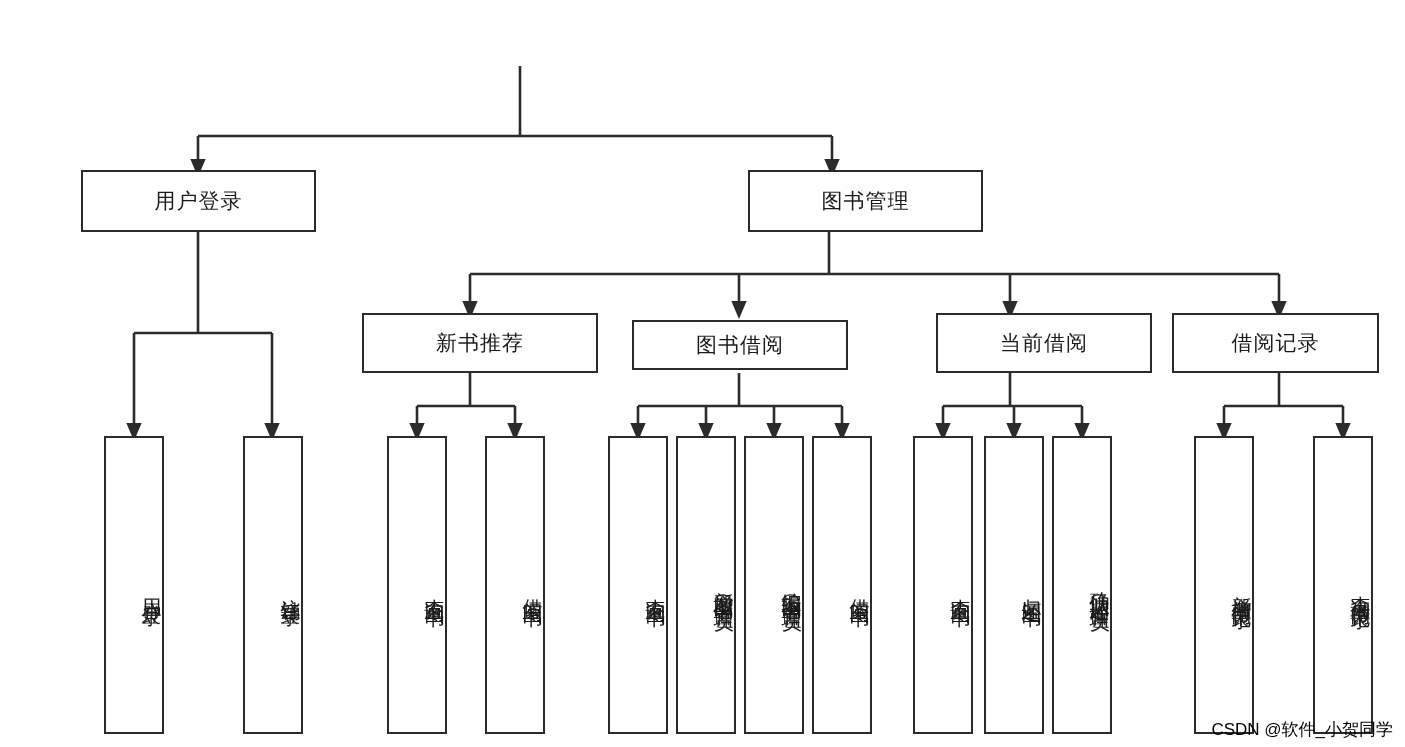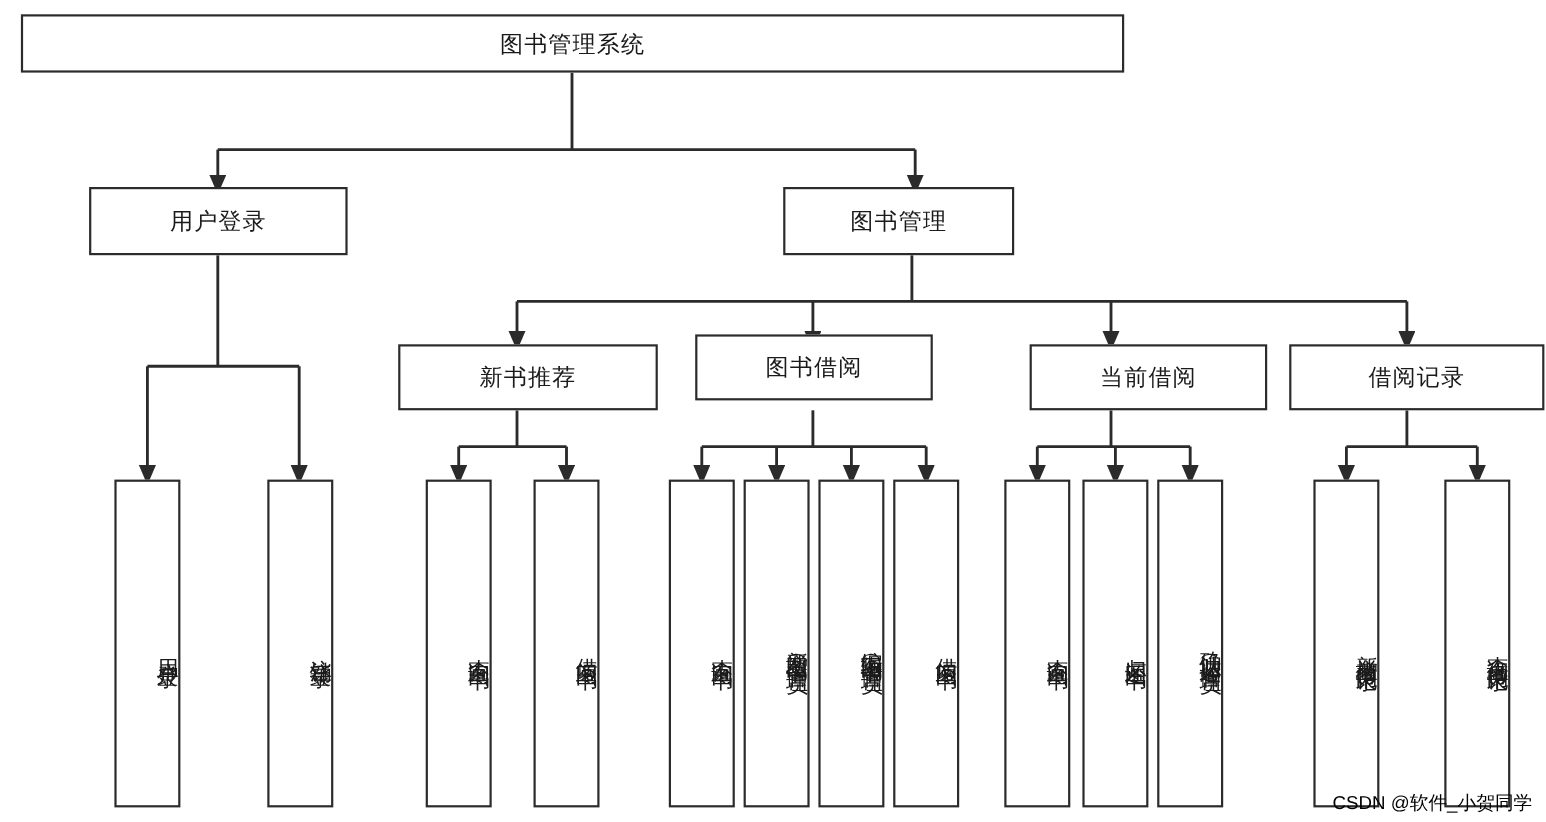--- a/index.html
+++ b/index.html
@@ -115,29 +115,28 @@
       <path d="M1014,406 L1014,424" marker-end="url(#arrow)"></path>
       <path d="M1082,406 L1082,424" marker-end="url(#arrow)"></path>
 
       <path d="M1279,373 L1279,406"></path>
       <path d="M1224,406 L1343,406"></path>
       <path d="M1224,406 L1224,424" marker-end="url(#arrow)"></path>
       <path d="M1343,406 L1343,424" marker-end="url(#arrow)"></path>
     </g>
   </svg>
 
-  <div class="node horiz" style="left:19px; top:13px; width:1003px; height:53px;">图书管理系统</div>
 
   <div class="node horiz" style="left:81px; top:170px; width:235px; height:62px;">用户登录</div>
-  <div class="node horiz" style="left:712px; top:170px; width:210px; height:62px;">图书管理</div>
+  <div class="node horiz" style="left:748px; top:170px; width:235px; height:62px;">图书管理</div>
 
   <div class="node horiz" style="left:362px; top:313px; width:236px; height:60px;">新书推荐</div>
-  <div class="node horiz" style="left:632px; top:304px; width:216px; height:60px;">图书借阅</div>
+  <div class="node horiz" style="left:632px; top:320px; width:216px; height:50px;">图书借阅</div>
   <div class="node horiz" style="left:902px; top:313px; width:216px; height:60px;margin-left:34px;">当前借阅</div>
-  <div class="node horiz" style="left:1172px; top:313px; width:232px; height:60px;">借阅记录</div>
+  <div class="node horiz" style="left:1172px; top:313px; width:207px; height:60px;">借阅记录</div>
 
   <div class="node vert" style="left:104px; top:436px; width:60px; height:298px;">
     <span class="vtext">用户登录</span>
   </div>
   <div class="node vert" style="left:243px; top:436px; width:60px; height:298px;">
     <span class="vtext">注销登录</span>
   </div>
 
   <div class="node vert" style="left:387px; top:436px; width:60px; height:298px;">
     <span class="vtext">查询图书</span>

